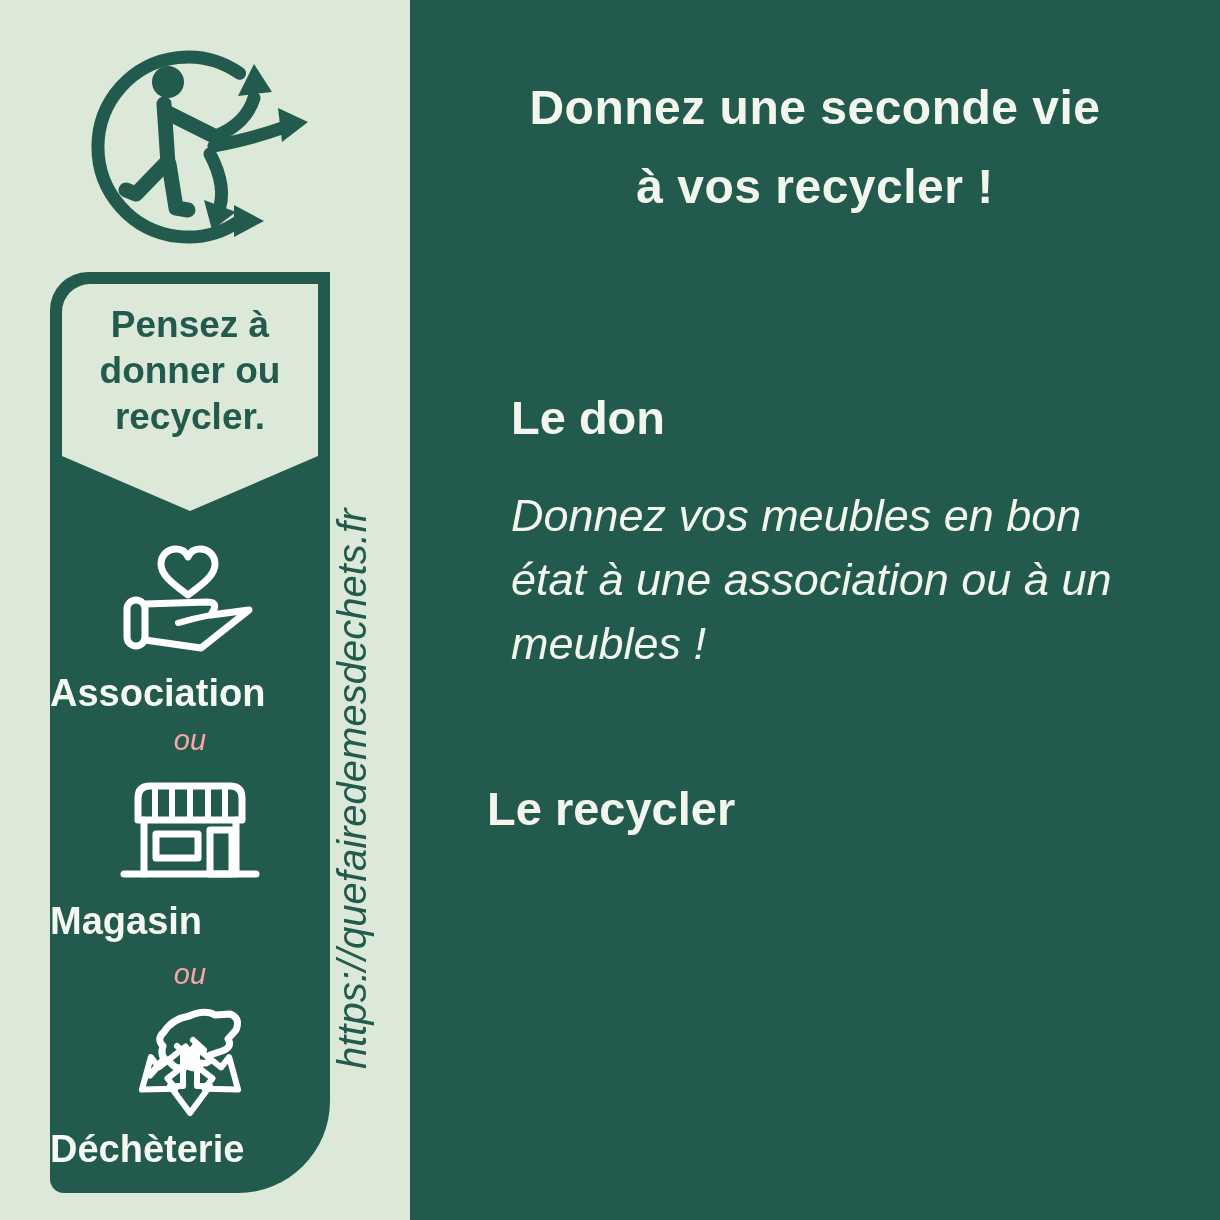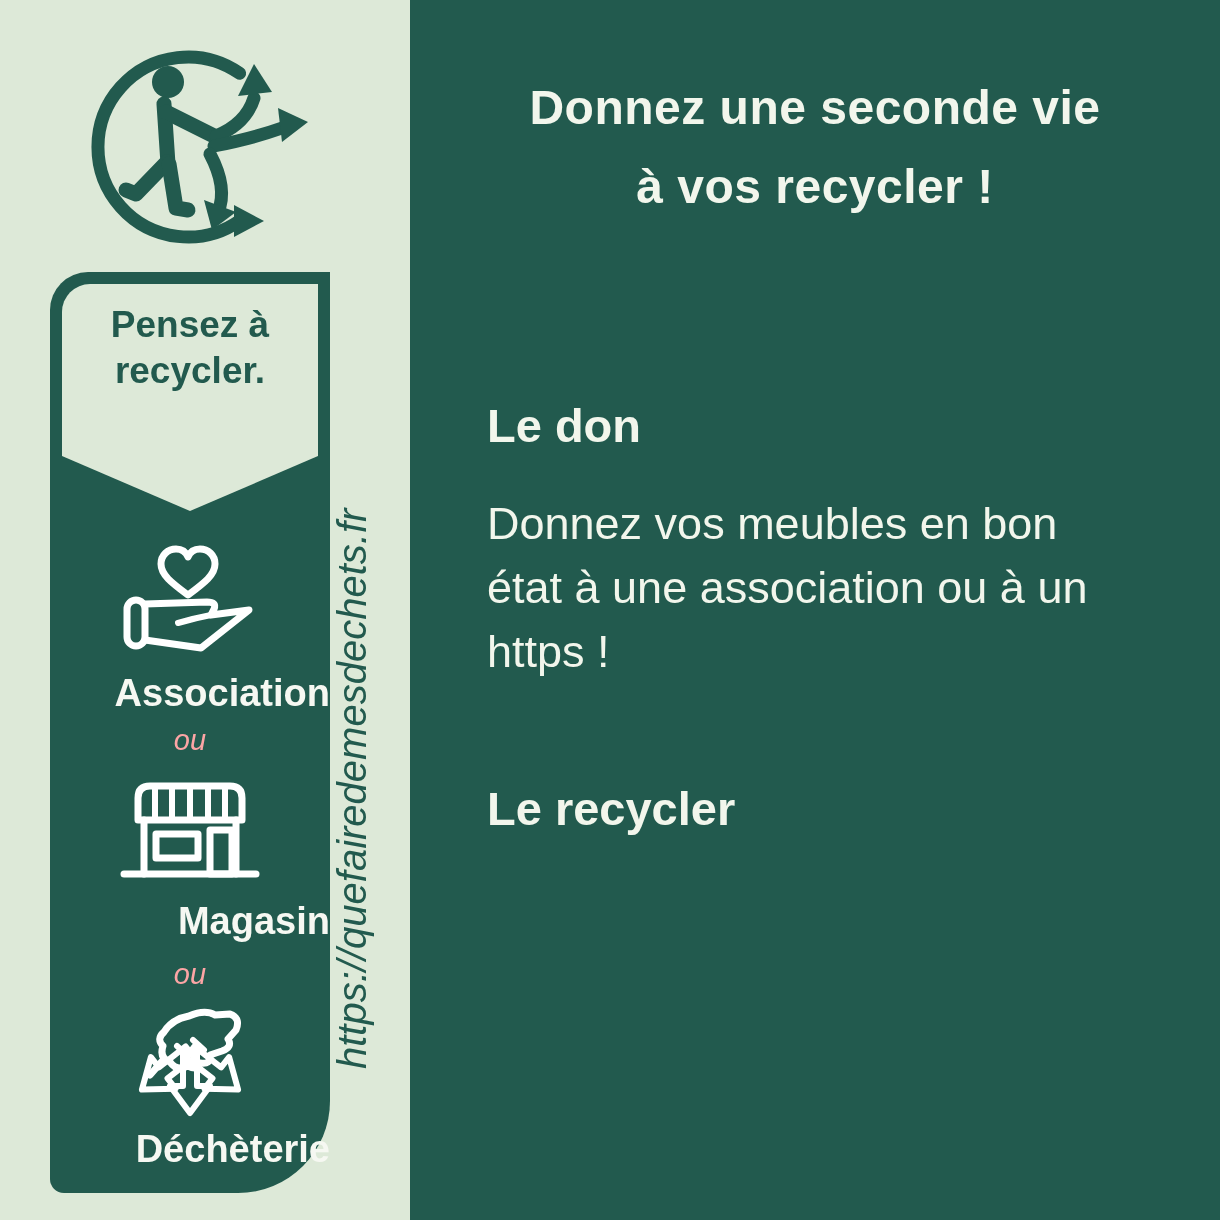--- a/index.html
+++ b/index.html
@@ -17,27 +17,27 @@
     background:#225a4e;
   }
   .title{
     position:absolute;top:68px;left:0;width:100%;
     text-align:center;
     color:#f2f6ec;font-weight:700;
     font-size:48px;line-height:79px;
     letter-spacing:.5px;
   }
   .section{position:absolute;left:77px;width:700px;color:#f2f6ec;}
-  .section-don{top:400px;}
+  .section-don{top:392px;margin-left:24px;}
   .section-recyclage{top:783px;}
   .section-heading{
     font-weight:700;font-size:47px;line-height:52px;
     margin:0 0 40px 0;
   }
-  .section-body{font-size:45px;line-height:64px;}
+  .section-body{font-style:italic;font-size:45px;line-height:64px;}
   
   .left-panel{position:absolute;left:0;top:0;width:410px;height:856px;}
   .triman{position:absolute;left:88px;top:44px;width:220px;height:205px;}
   .card{
     position:absolute;left:50px;top:272px;
     width:280px;height:921px;
     background:#225a4e;
     border-radius:38px 0 92px 14px;
   }
   .banner{
@@ -56,21 +56,21 @@
     width:0;height:0;
     border-left:128px solid transparent;
     border-right:128px solid transparent;
     border-top:55px solid #dde9d8;
   }
   .card-icon{position:absolute;}
   .icon-donation{left:65px;top:266px;width:150px;height:118px;}
   .icon-shop{left:70px;top:510px;width:140px;height:112px;}
   .icon-dropoff{left:65px;top:734px;width:150px;height:122px;}
   .opt-label{
-    position:absolute;left:0;width:100%;text-align:right;
+    position:absolute;left:0;width:100%;text-align:left;
     color:#f6f8f2;font-weight:700;font-size:38px;
   }
   .label-association{top:400px;}
   .label-magasin{top:628px;}
   .label-decheterie{top:856px;}
   .or-sep{
     position:absolute;left:0;width:100%;text-align:center;
     color:#fca5a5;font-style:italic;font-size:29px;
   }
   .or-1{top:452px;}
@@ -110,20 +110,21 @@
       <polygon class="tg" points="190,64 194,98 220,78"></polygon>
       <path class="tg-stroke" stroke-width="13" d="M122,110 Q140,144 130,168"></path>
       <polygon class="tg" points="116,156 124,186 148,168"></polygon>
     </svg>
 
     <div class="card">
 
       <div class="banner">
         <div class="banner-text">
           <div>Pensez à</div>
+          <div>donner ou</div>
           <div>recycler.</div>
         </div>
       </div>
       <div class="banner-chevron"></div>
 
       <svg class="card-icon icon-donation" viewBox="0 0 150 118">
         <path class="ic" d="M73,57 C57,45 46,37 46,26 C46,17 53,11 61,11 C67,11 71,14 73,19 C75,14 79,11 85,11 C93,11 100,17 100,26 C100,37 89,45 73,57 Z"></path>
         <rect class="ic" x="12" y="62" width="18" height="46" rx="9"></rect>
         <path class="ic" d="M30,66 L92,64 Q102,64 99,71 L96,77 L134,72 L86,110 L30,102"></path>
         <path class="ic-thin" d="M63,85 Q80,80 96,77"></path>
@@ -166,21 +167,21 @@
     <div class="title">
       <div>Donnez une seconde vie</div>
       <div>à vos recycler !</div>
     </div>
 
     <div class="section section-don">
       <h2 class="section-heading">Le don</h2>
       <div class="section-body">
         <div>Donnez vos meubles en bon</div>
         <div>état à une association ou à un</div>
-        <div>https !</div>
+        <div>meubles !</div>
       </div>
     </div>
 
     <div class="section section-recyclage">
       <h2 class="section-heading">Le recycler</h2>
     </div>
   </div>
 
 </div>
 

